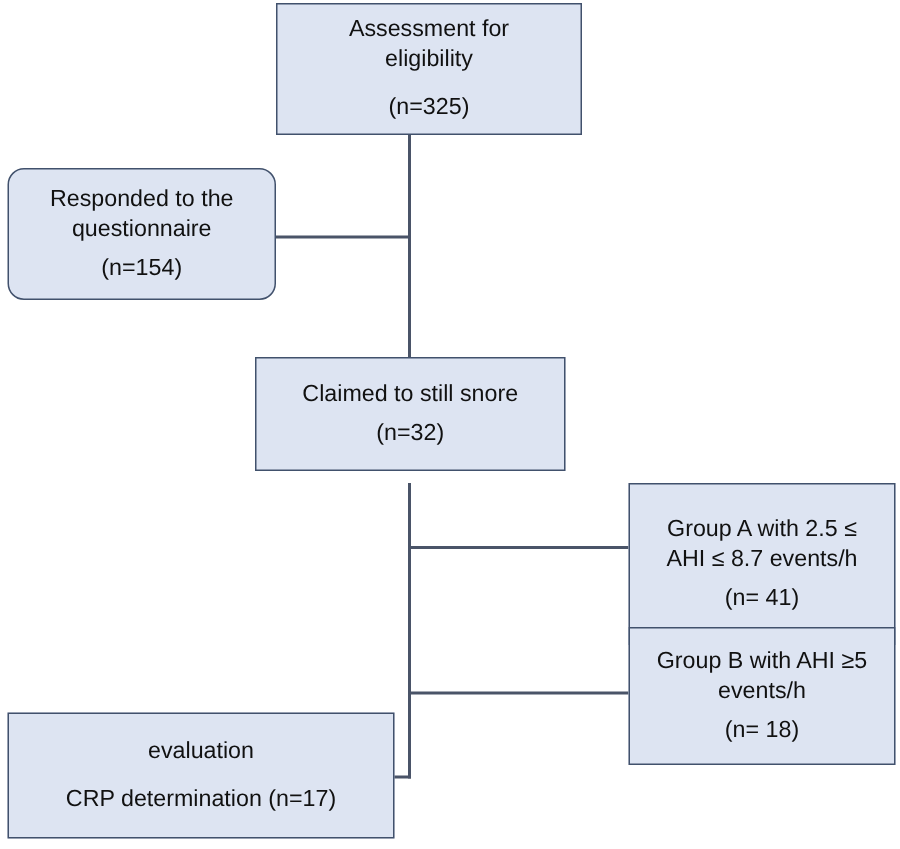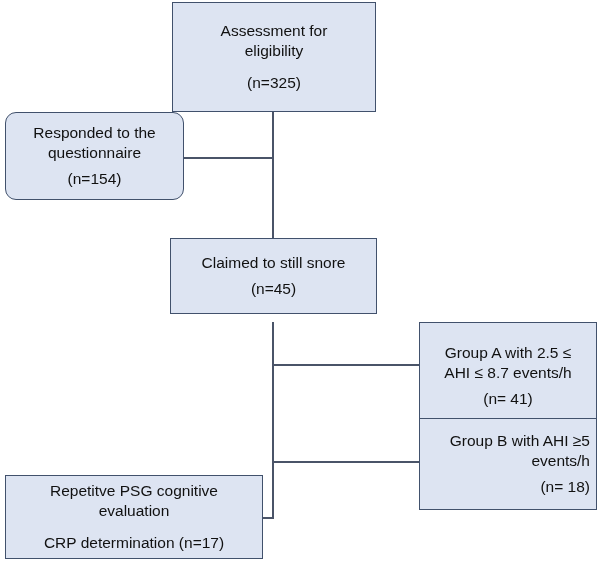--- a/index.html
+++ b/index.html
@@ -65,48 +65,47 @@
   <div class="edge edge-h" style="left:184px; top:157px; width:90px;"></div>
 
   <div class="edge edge-v" style="left:272px; top:322px; height:197px;"></div>
 
   <div class="edge edge-h" style="left:272px; top:364px; width:147px;"></div>
 
   <div class="edge edge-h" style="left:272px; top:461px; width:147px;"></div>
 
   <div class="edge edge-h" style="left:262px; top:517px; width:12px;"></div>
 
-  <div class="node node-assessment" style="left:172px; top:2px; width:204px; height:110px;">
+  <div class="node node-assessment" style="left:184px; top:2px; width:204px; height:88px;">
     <span class="line-main">Assessment for</span>
     <span class="line-main">eligibility</span>
     <span class="count">(n=325)</span>
   </div>
 
   <div class="node node-responded" style="left:5px; top:112px; width:179px; height:88px;border-radius:11px;">
     <span class="line-main">Responded to the</span>
     <span class="line-main">questionnaire</span>
     <span class="count">(n=154)</span>
   </div>
 
   <div class="node node-snore" style="left:170px; top:238px; width:207px; height:76px;">
     <span class="line-main">Claimed to still snore</span>
-    <span class="count">(n=45)</span>
+    <span class="count">(n=32)</span>
   </div>
 
   <div class="node node-group-a" style="left:419px; top:322px; width:178px; height:108px;">
     <span class="line-main">Group A with 2.5 ≤</span>
     <span class="line-main">AHI ≤ 8.7 events/h</span>
     <span class="count">(n= 41)</span>
   </div>
 
-  <div class="node node-group-b" style="left:419px; top:418px; width:178px; height:92px;align-items:flex-end;">
+  <div class="node node-group-b" style="left:419px; top:418px; width:178px; height:92px;">
     <span class="line-main">Group B with AHI ≥5</span>
     <span class="line-main">events/h</span>
     <span class="count">(n= 18)</span>
   </div>
 
   <div class="node node-final" style="left:5px; top:475px; width:258px; height:84px;">
-    <span class="line-main">Repetitve PSG cognitive</span>
     <span class="line-main">evaluation</span>
     <span class="count">CRP determination (n=17)</span>
   </div>
 
 </div>
 
 </body></html>

